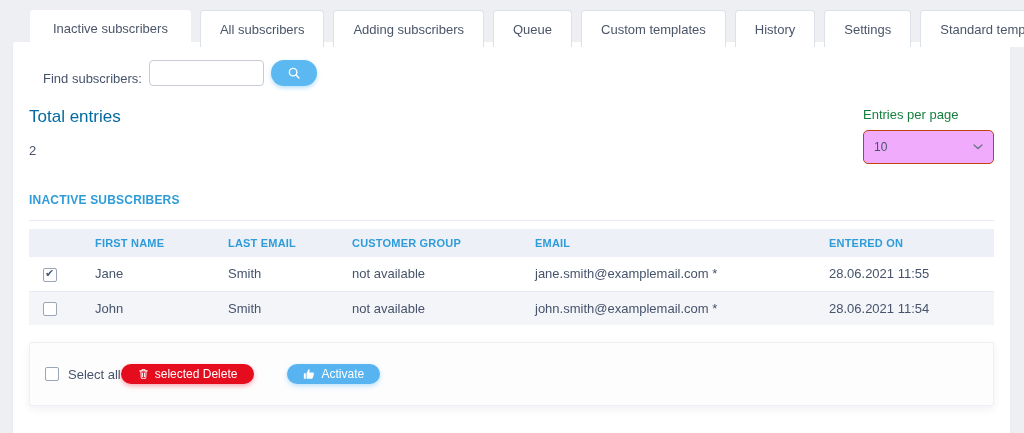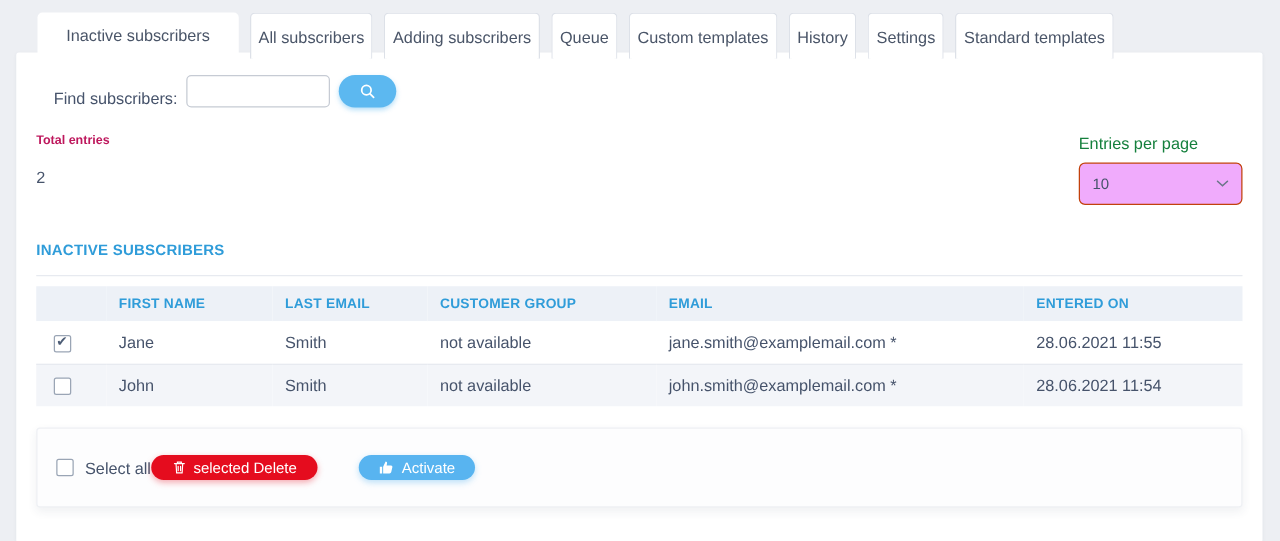--- a/index.html
+++ b/index.html
@@ -11,21 +11,21 @@
     position: relative;
     overflow: hidden;
   }
 
   
   .tabbar {
     position: absolute; top: 10px; left: 30px;
     display: flex; gap: 9px; z-index: 2;
   }
   .tab {
-    height: 37px; padding: 0 6px;
+    height: 37px; padding: 0 19px;
     display: flex; align-items: center;
     background: #ffffff;
     border: 1px solid #dde1e8; border-bottom: none;
     border-radius: 4px 4px 0 0;
     font-size: 13px; color: #4a5568;
     cursor: pointer; white-space: nowrap;
   }
   .tab.active { border: none; padding: 0 23px; }
 
   
@@ -50,21 +50,21 @@
   .search-btn {
     width: 46px; height: 26px; margin-left: 7px;
     border: none; border-radius: 13px;
     background: #5cb8f0; cursor: pointer;
     display: flex; align-items: center; justify-content: center;
     box-shadow: 0 2px 4px rgba(92,184,240,.45);
   }
 
   
   .meta-row { display: flex; justify-content: space-between; margin-top: 21px; }
-  .total-label { font-size: 10px; font-weight: bold; color: #be185d; }
+  .total-label { font-size: 17px; font-weight: normal; color: #0369a1; }
   .total-value { font-size: 13px; color: #46536b; margin-top: 16px; }
   .perpage { width: 131px; }
   .perpage-label { font-size: 13px; color: #15803d; }
   .select-box {
     margin-top: 8px; height: 25px;
     border: 1px solid #c2410c; border-radius: 5px;
     display: flex; align-items: center; justify-content: space-between;
     padding: 16px 10px; font-size: 12px; color: #46536b;
     cursor: pointer; background: #f0abfc;
   }

